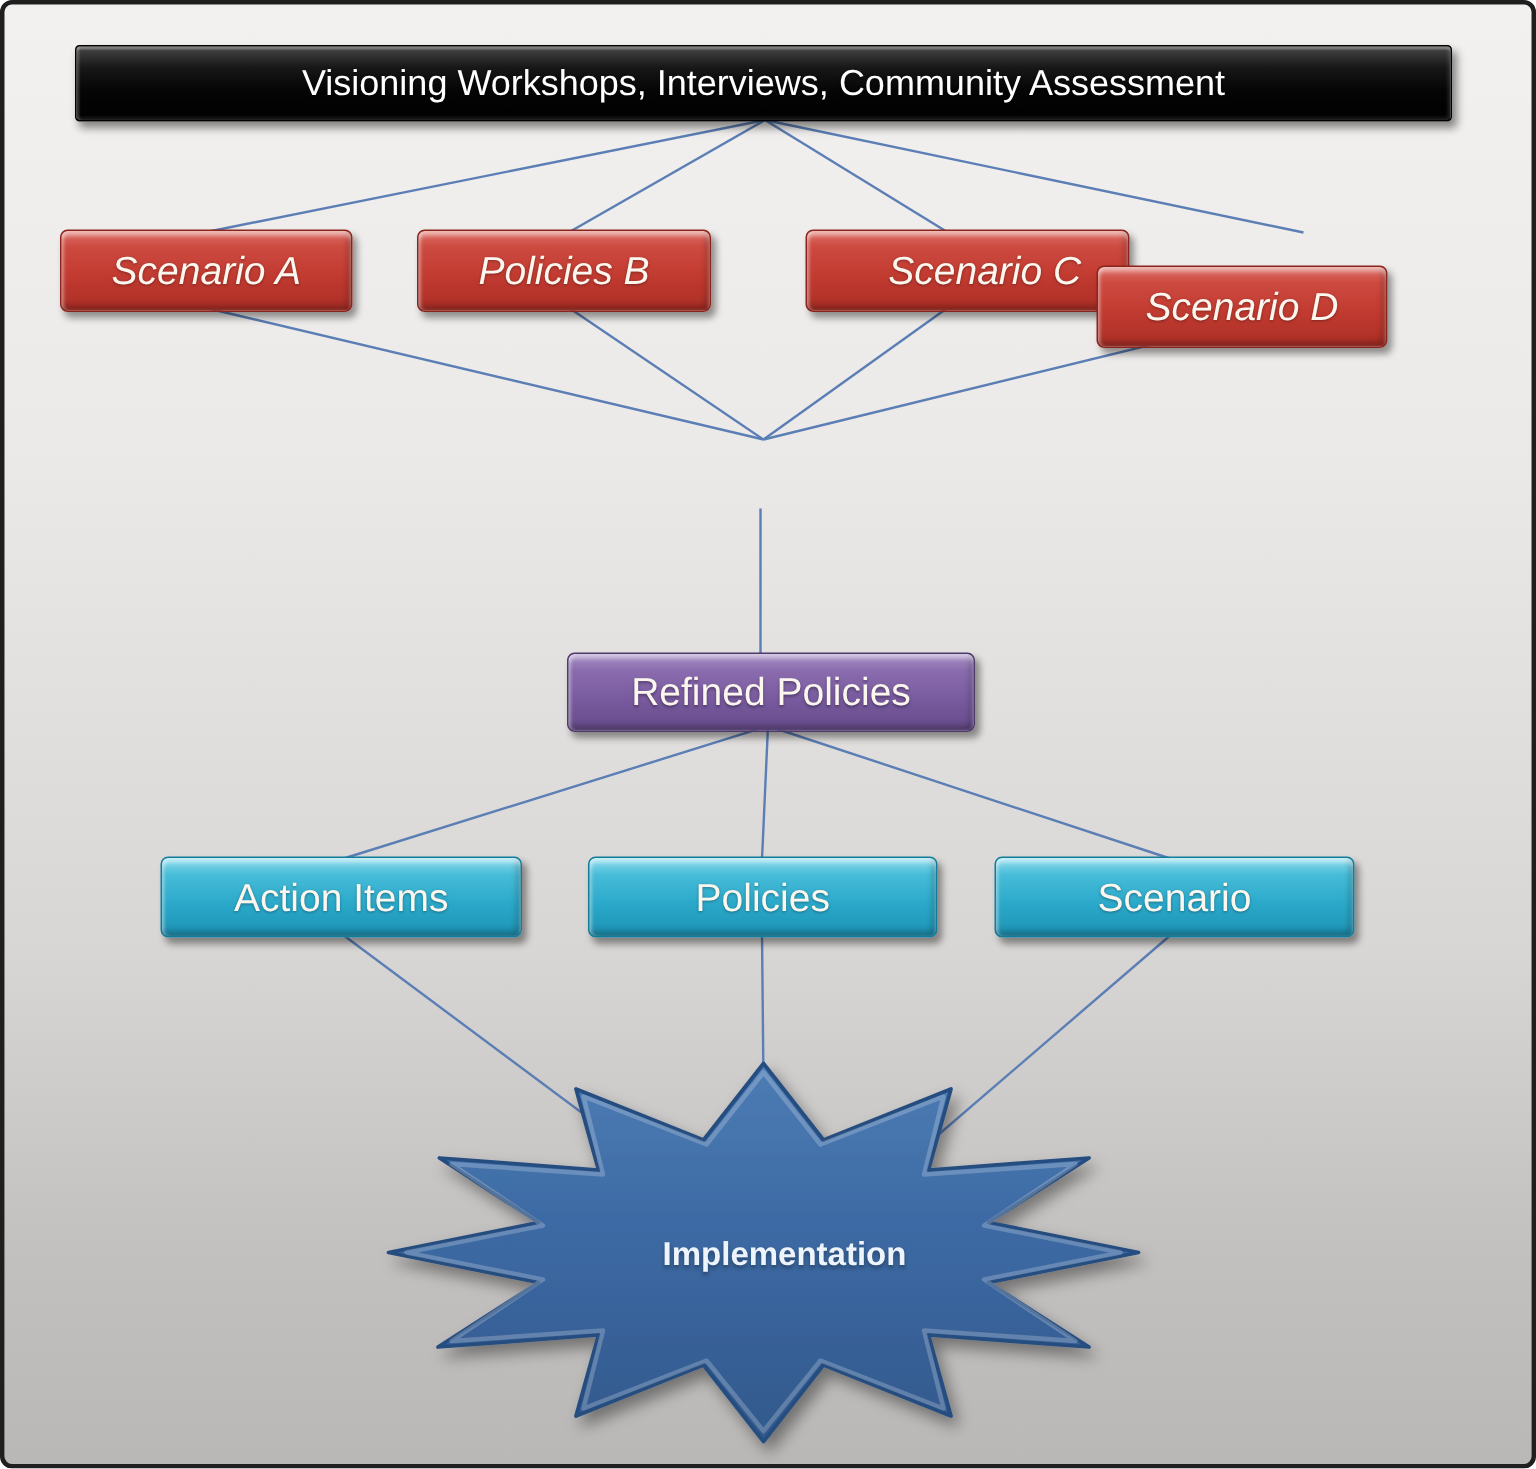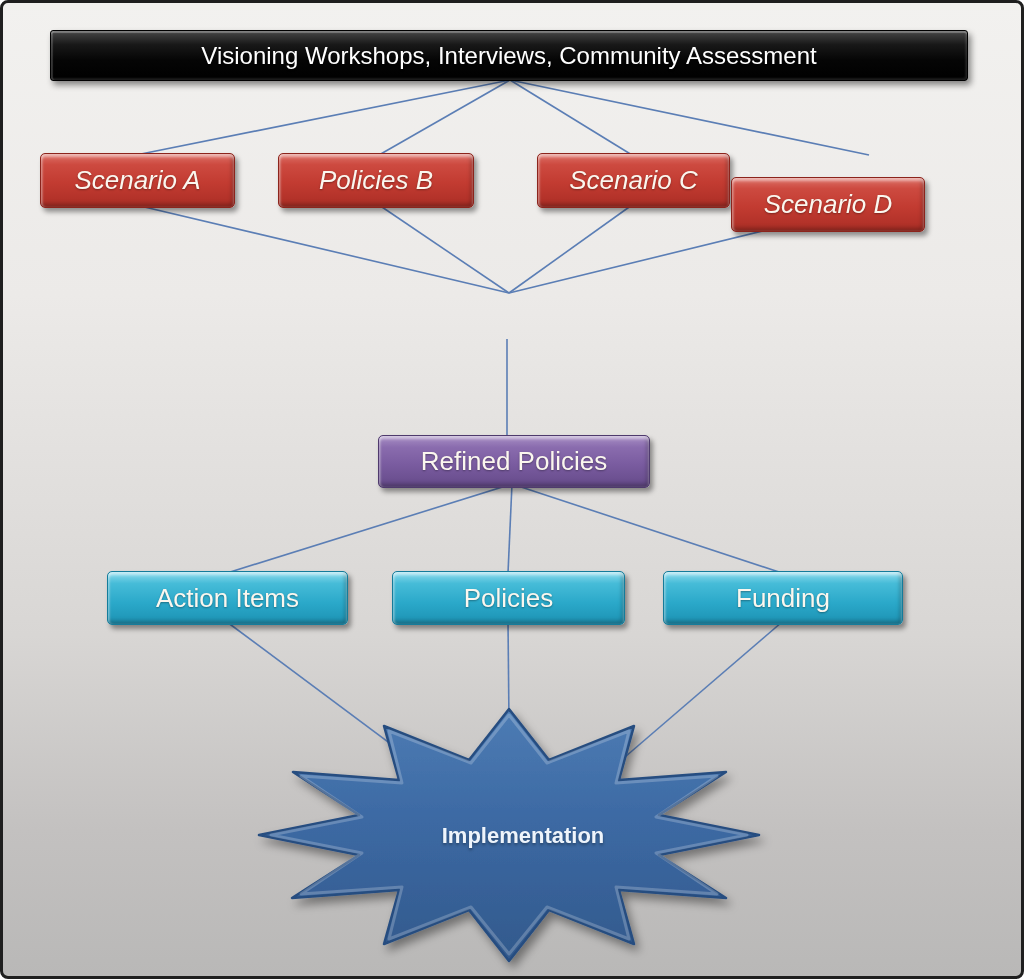--- a/index.html
+++ b/index.html
@@ -58,21 +58,21 @@
       inset -2px -2px 2px rgba(255,255,255,0.10),
       3px 4px 6px rgba(0,0,0,0.45);
   }
   .red-node {
     background: linear-gradient(180deg, #dd7168 0%, #cd4a40 20%, #c23b31 55%, #ab2e25 100%);
     border: 1px solid #8c241c;
     font-style: italic;
   }
   #node-scenario-a { left: 37px;  top: 150px; width: 193px; height: 53px; }
   #node-scenario-b { left: 275px; top: 150px; width: 194px; height: 53px; }
-  #node-scenario-c { left: 534px; top: 150px; width: 191px; height: 53px; }
+  #node-scenario-c { left: 534px; top: 150px; width: 191px; height: 53px; padding-left: 23px; }
   #node-scenario-d { left: 728px; top: 150px; width: 192px; height: 53px; margin-top: 24px; }
   #node-hybrid {
     left: 342px; top: 288px; width: 328px; height: 50px;
     background: linear-gradient(180deg, #f7b25c 0%, #ef9026 22%, #e8821b 55%, #d67310 100%);
     border: 1px solid #b05d09;
   }
   #node-refined {
     left: 375px; top: 432px; width: 270px; height: 51px;
     background: linear-gradient(180deg, #a88fc5 0%, #8a6cae 22%, #7a5ca0 55%, #654a89 100%);
     border: 1px solid #4f3a6d;
@@ -146,17 +146,17 @@
   <div class="node bevel red-node" id="node-scenario-a">Scenario A</div>
   <div class="node bevel red-node" id="node-scenario-b">Policies B</div>
   <div class="node bevel red-node" id="node-scenario-c">Scenario C</div>
   <div class="node bevel red-node" id="node-scenario-d">Scenario D</div>
 
 
   <div class="node bevel" id="node-refined">Refined Policies</div>
 
   <div class="node bevel teal-node" id="node-action-items">Action Items</div>
   <div class="node bevel teal-node" id="node-policies">Policies</div>
-  <div class="node bevel teal-node" id="node-funding">Funding</div>
+  <div class="node bevel teal-node" id="node-funding">Scenario</div>
 
   <div id="implementation-label">Implementation</div>
 
 </div>
 
 </body></html>

